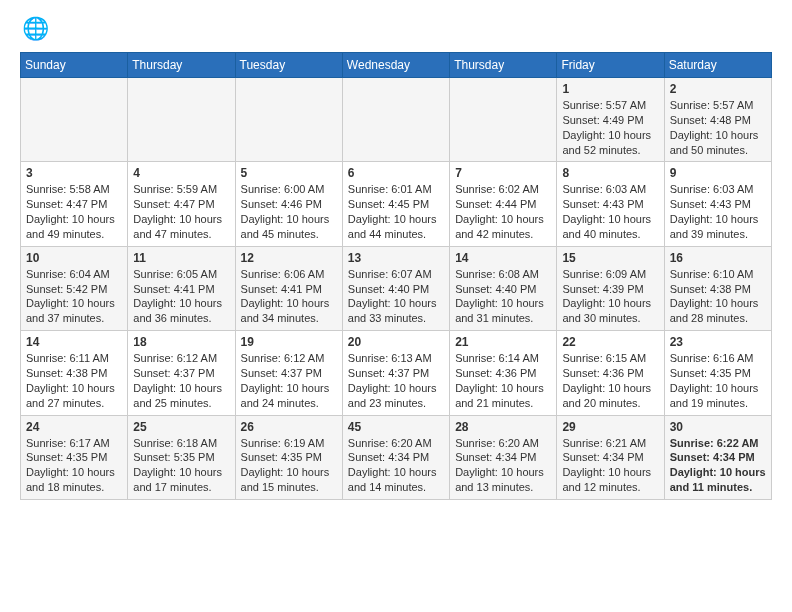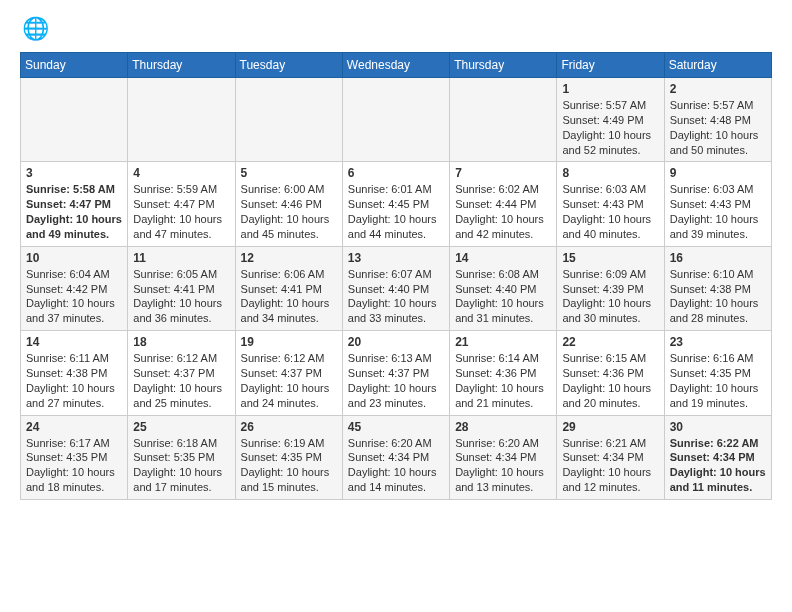--- a/index.html
+++ b/index.html
@@ -138,21 +138,21 @@
             <div class="cell-day">2</div>
             <div class="cell-info" style="white-space: pre-line;">Sunrise: 5:57 AM
 Sunset: 4:48 PM
 Daylight: 10 hours
 and 50 minutes.</div>
           </td>
         </tr>
         <tr>
           <td>
             <div class="cell-day">3</div>
-            <div class="cell-info" style="white-space: pre-line; font-weight: bold;">Sunrise: 5:58 AM
+            <div class="cell-info" style="white-space: pre-line;">Sunrise: 5:58 AM
 Sunset: 4:47 PM
 Daylight: 10 hours
 and 49 minutes.</div>
           </td>
           <td>
             <div class="cell-day">4</div>
             <div class="cell-info" style="white-space: pre-line;">Sunrise: 5:59 AM
 Sunset: 4:47 PM
 Daylight: 10 hours
 and 47 minutes.</div>
@@ -190,21 +190,21 @@
             <div class="cell-info" style="white-space: pre-line;">Sunrise: 6:03 AM
 Sunset: 4:43 PM
 Daylight: 10 hours
 and 39 minutes.</div>
           </td>
         </tr>
         <tr>
           <td>
             <div class="cell-day">10</div>
             <div class="cell-info" style="white-space: pre-line;">Sunrise: 6:04 AM
-Sunset: 4:42 PM
+Sunset: 5:42 PM
 Daylight: 10 hours
 and 37 minutes.</div>
           </td>
           <td>
             <div class="cell-day">11</div>
             <div class="cell-info" style="white-space: pre-line;">Sunrise: 6:05 AM
 Sunset: 4:41 PM
 Daylight: 10 hours
 and 36 minutes.</div>
           </td>

